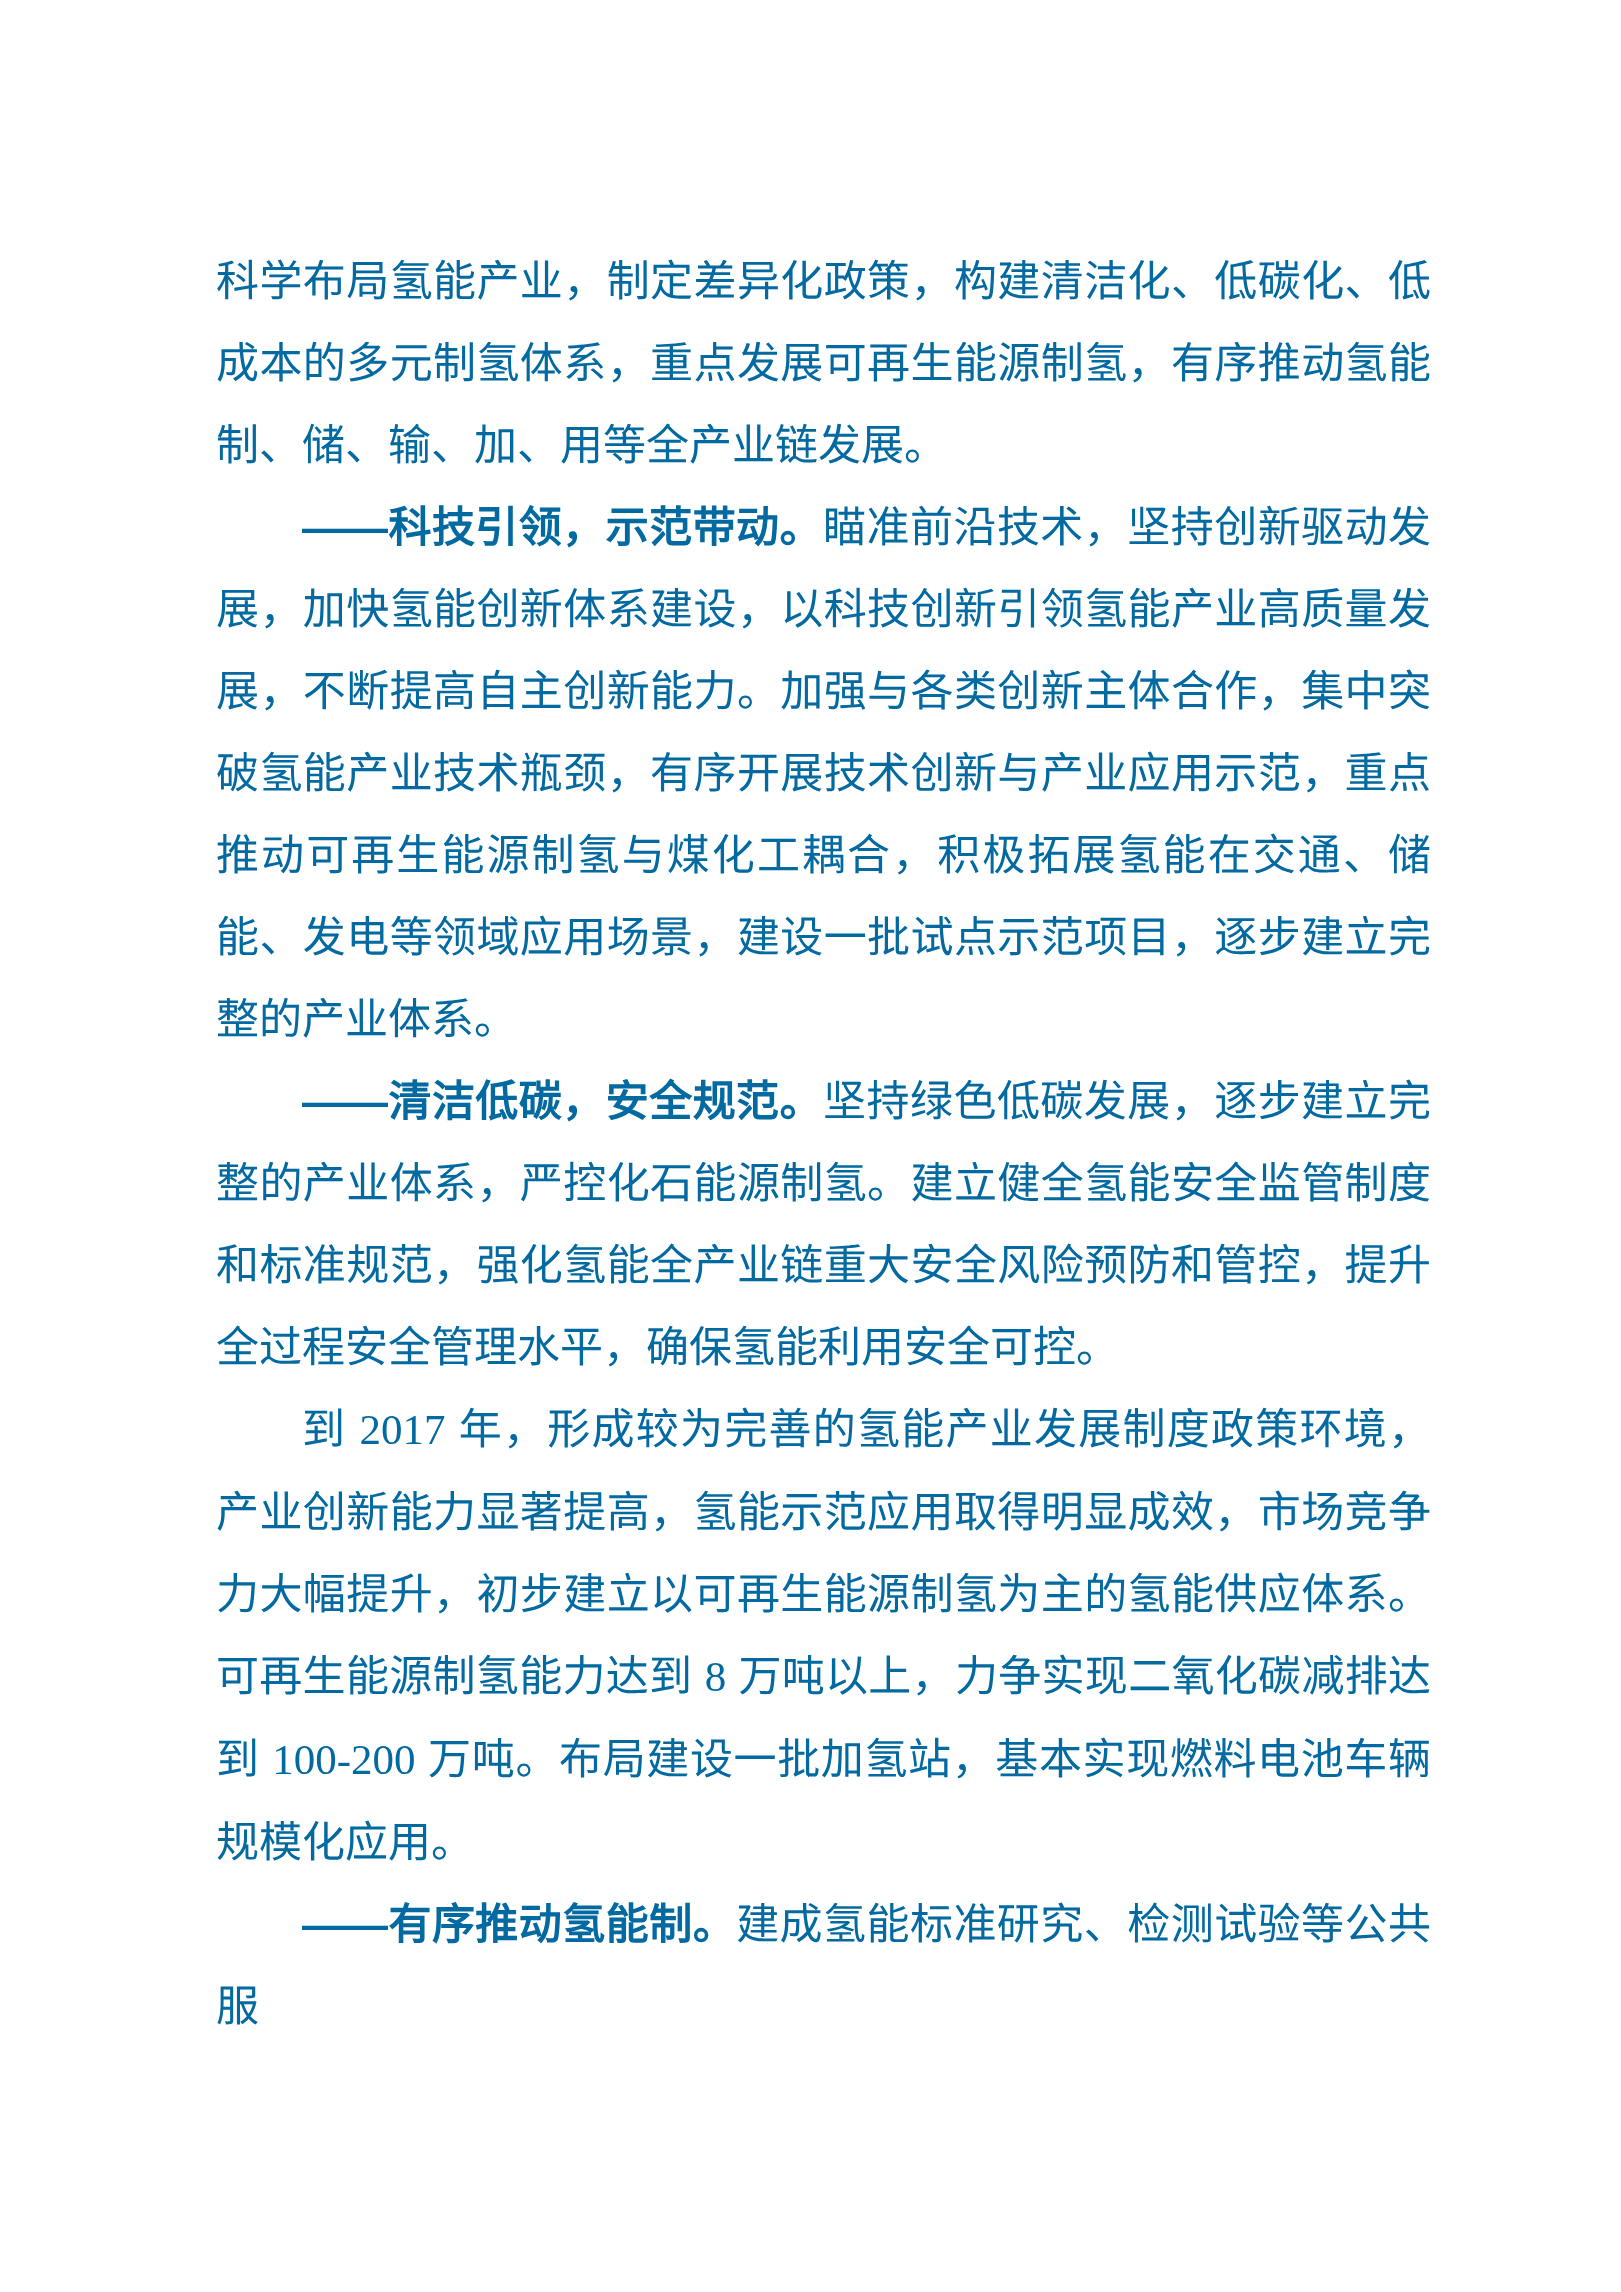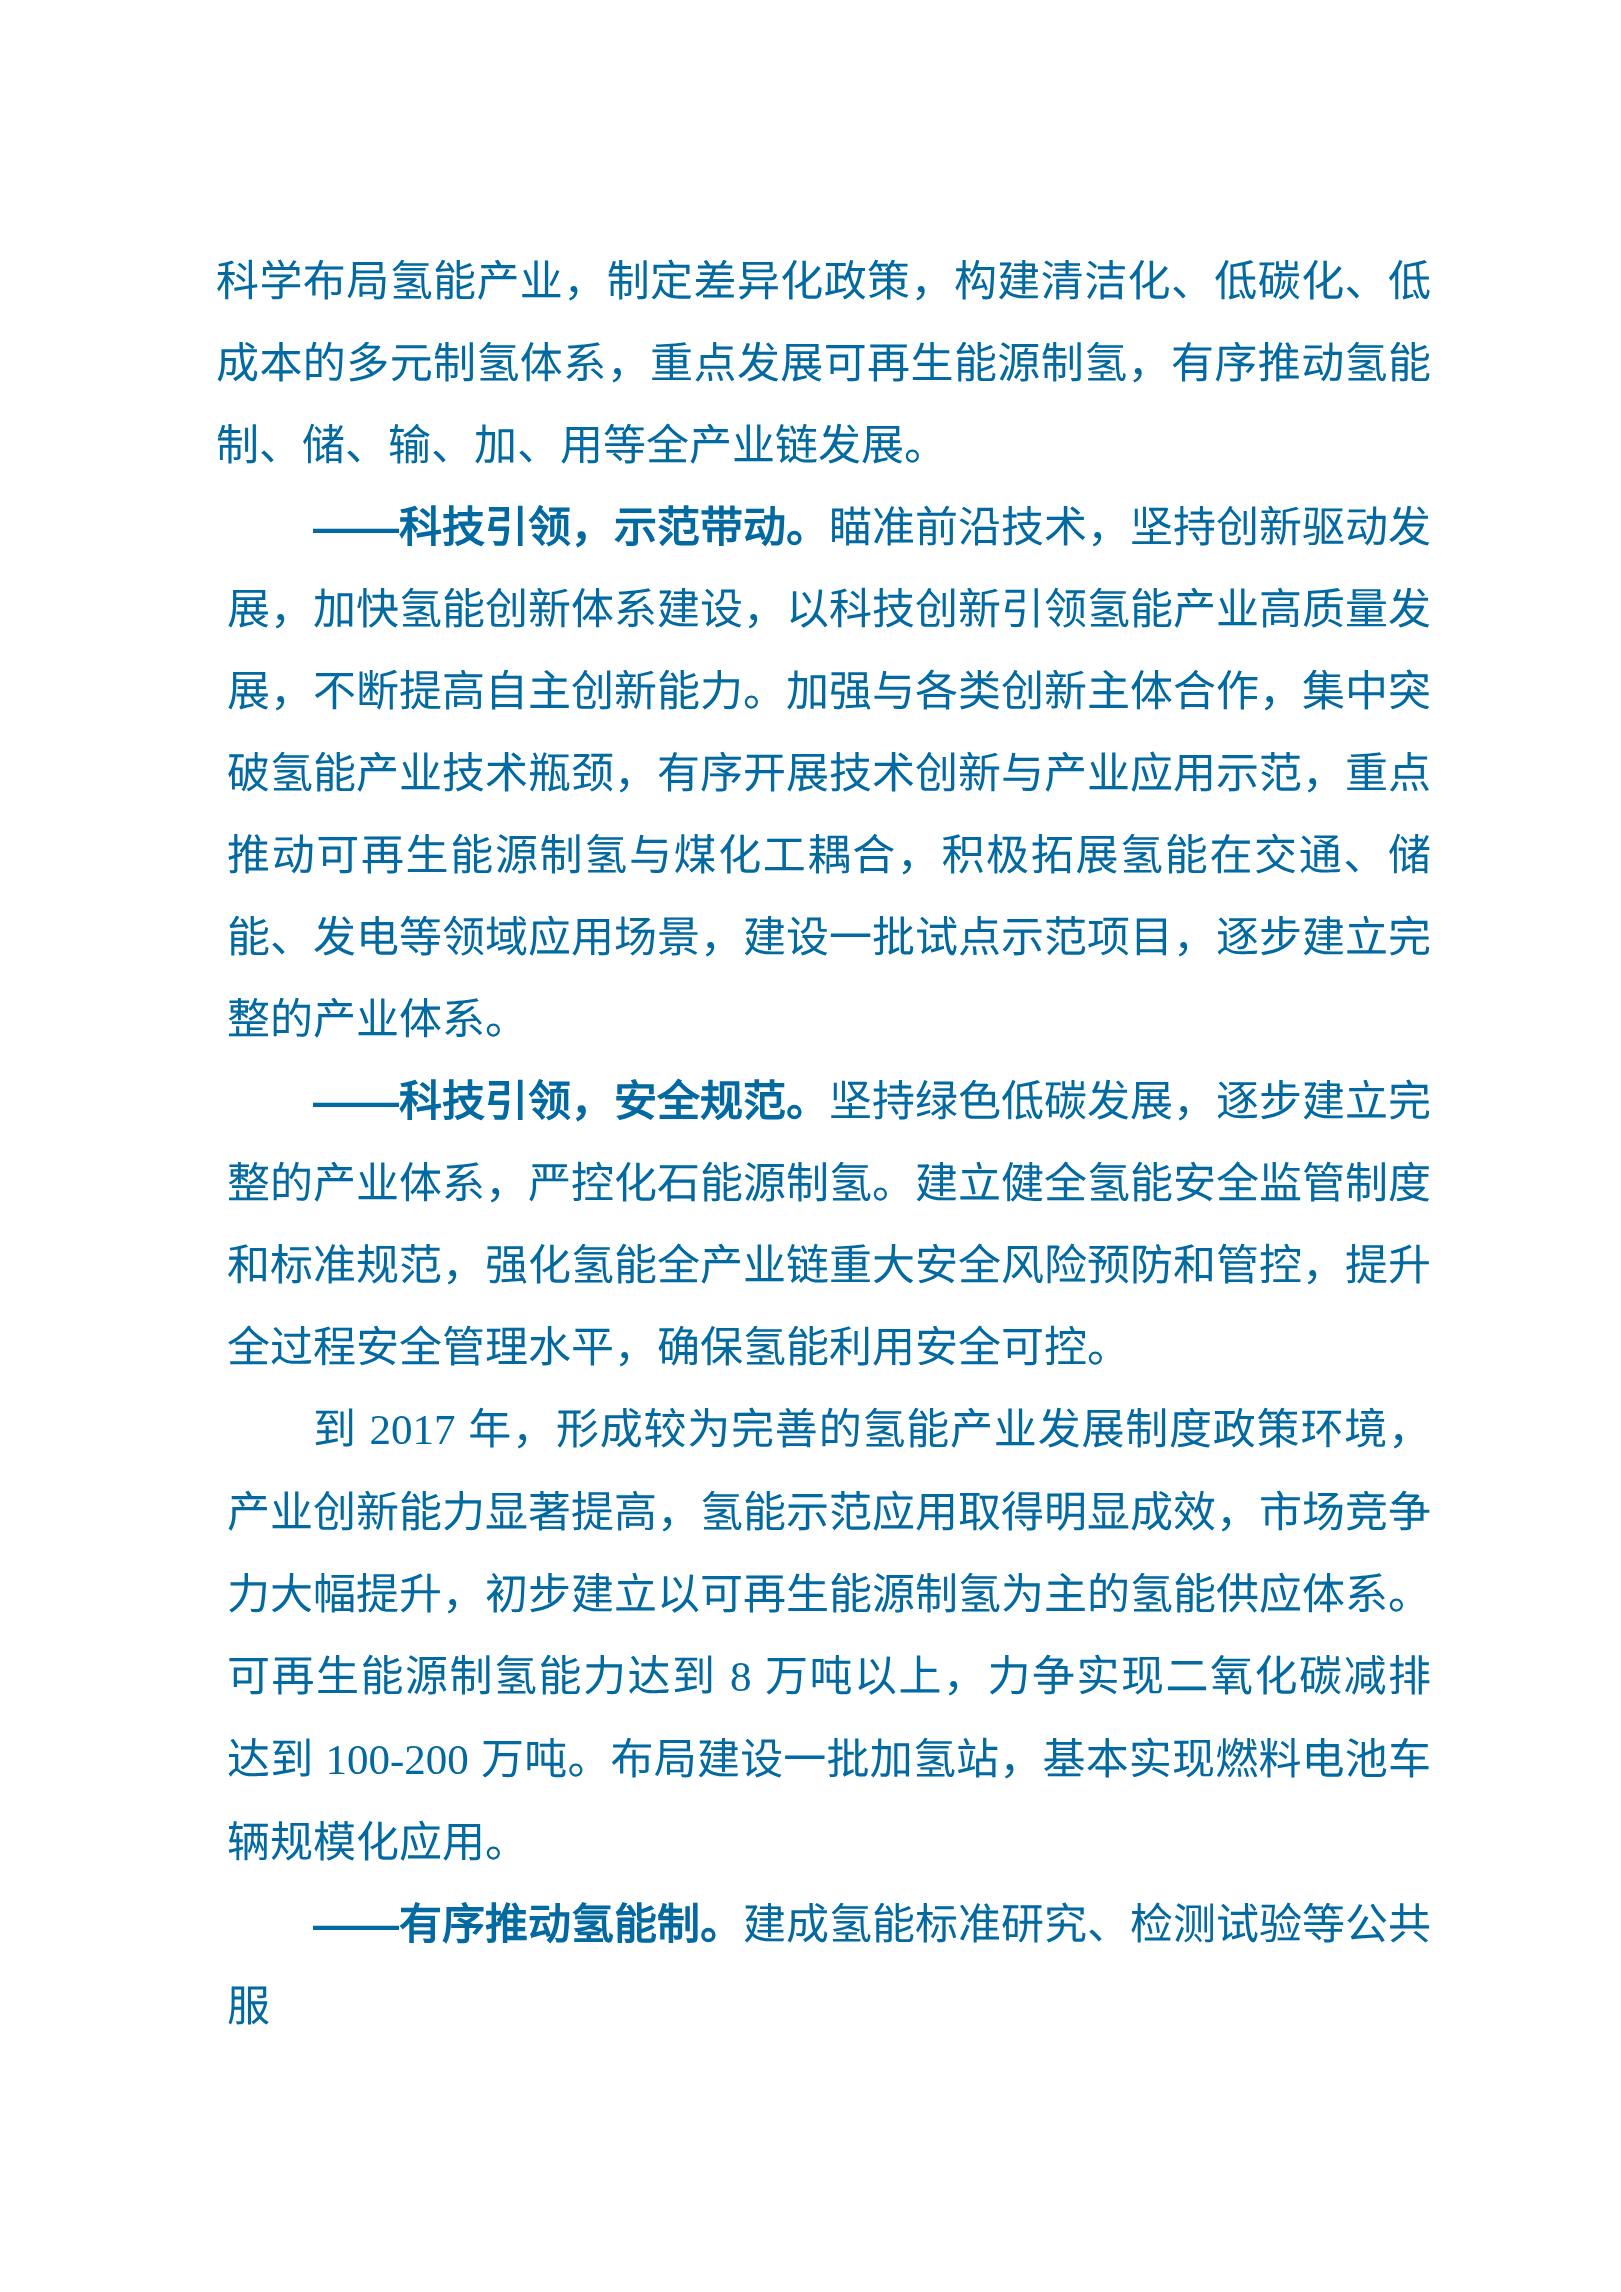--- a/index.html
+++ b/index.html
@@ -26,21 +26,20 @@
     line-height: 82px;
     text-align: justify;
     text-justify: inter-ideograph;
   }
   .content p {
     margin: 0;
     padding: 0;
   }
   .content p.indent {
     text-indent: 2em;
-    margin-left: 11px;
   }
   .lead {
     font-weight: bold;
   }
   .kaiti {
     font-family: "Liberation Serif", serif;
     font-style: italic;
     font-weight: 500;
     letter-spacing: 2.9px;
   }
@@ -48,18 +47,18 @@
     font-family: "Liberation Serif", serif;
   }
 </style>
 </head>
 <body>
 
 <div class="page">
   <div class="content" id="doc-body" style="color: #0369a1;">
       <p><span>科学布局氢能产业，制定差异化政策，构建清洁化、低碳化、低成本的多元制氢体系，重点发展可再生能源制氢，有序推动氢能制、储、输、加、用等全产业链发展。</span></p>
       <p class="indent"><span class="lead">——科技引领，示范带动。</span><span>瞄准前沿技术，坚持创新驱动发展，加快氢能创新体系建设，以科技创新引领氢能产业高质量发展，不断提高自主创新能力。加强与各类创新主体合作，集中突破氢能产业技术瓶颈，有序开展技术创新与产业应用示范，重点推动可再生能源制氢与煤化工耦合，积极拓展氢能在交通、储能、发电等领域应用场景，建设一批试点示范项目，逐步建立完整的产业体系。</span></p>
-      <p class="indent"><span class="lead">——科技引领，安全规范。</span><span>坚持绿色低碳发展，逐步建立完整的产业体系，严控化石能源制氢。建立健全氢能安全监管制度和标准规范，强化氢能全产业链重大安全风险预防和管控，提升全过程安全管理水平，确保氢能利用安全可控。</span></p>
+      <p class="indent"><span class="lead">——清洁低碳，安全规范。</span><span>坚持绿色低碳发展，逐步建立完整的产业体系，严控化石能源制氢。建立健全氢能安全监管制度和标准规范，强化氢能全产业链重大安全风险预防和管控，提升全过程安全管理水平，确保氢能利用安全可控。</span></p>
       <p class="indent"><span>到 <span class="num">2017</span> 年，形成较为完善的氢能产业发展制度政策环境，产业创新能力显著提高，氢能示范应用取得明显成效，市场竞争力大幅提升，初步建立以可再生能源制氢为主的氢能供应体系。可再生能源制氢能力达到 <span class="num">8</span> 万吨以上，力争实现二氧化碳减排达到 <span class="num">100-200</span> 万吨。布局建设一批加氢站，基本实现燃料电池车辆规模化应用。</span></p>
       <p class="indent"><span class="lead">——有序推动氢能制。</span><span>建成氢能标准研究、检测试验等公共服</span></p>
     </div>
 </div>
 
 
 </body></html>

